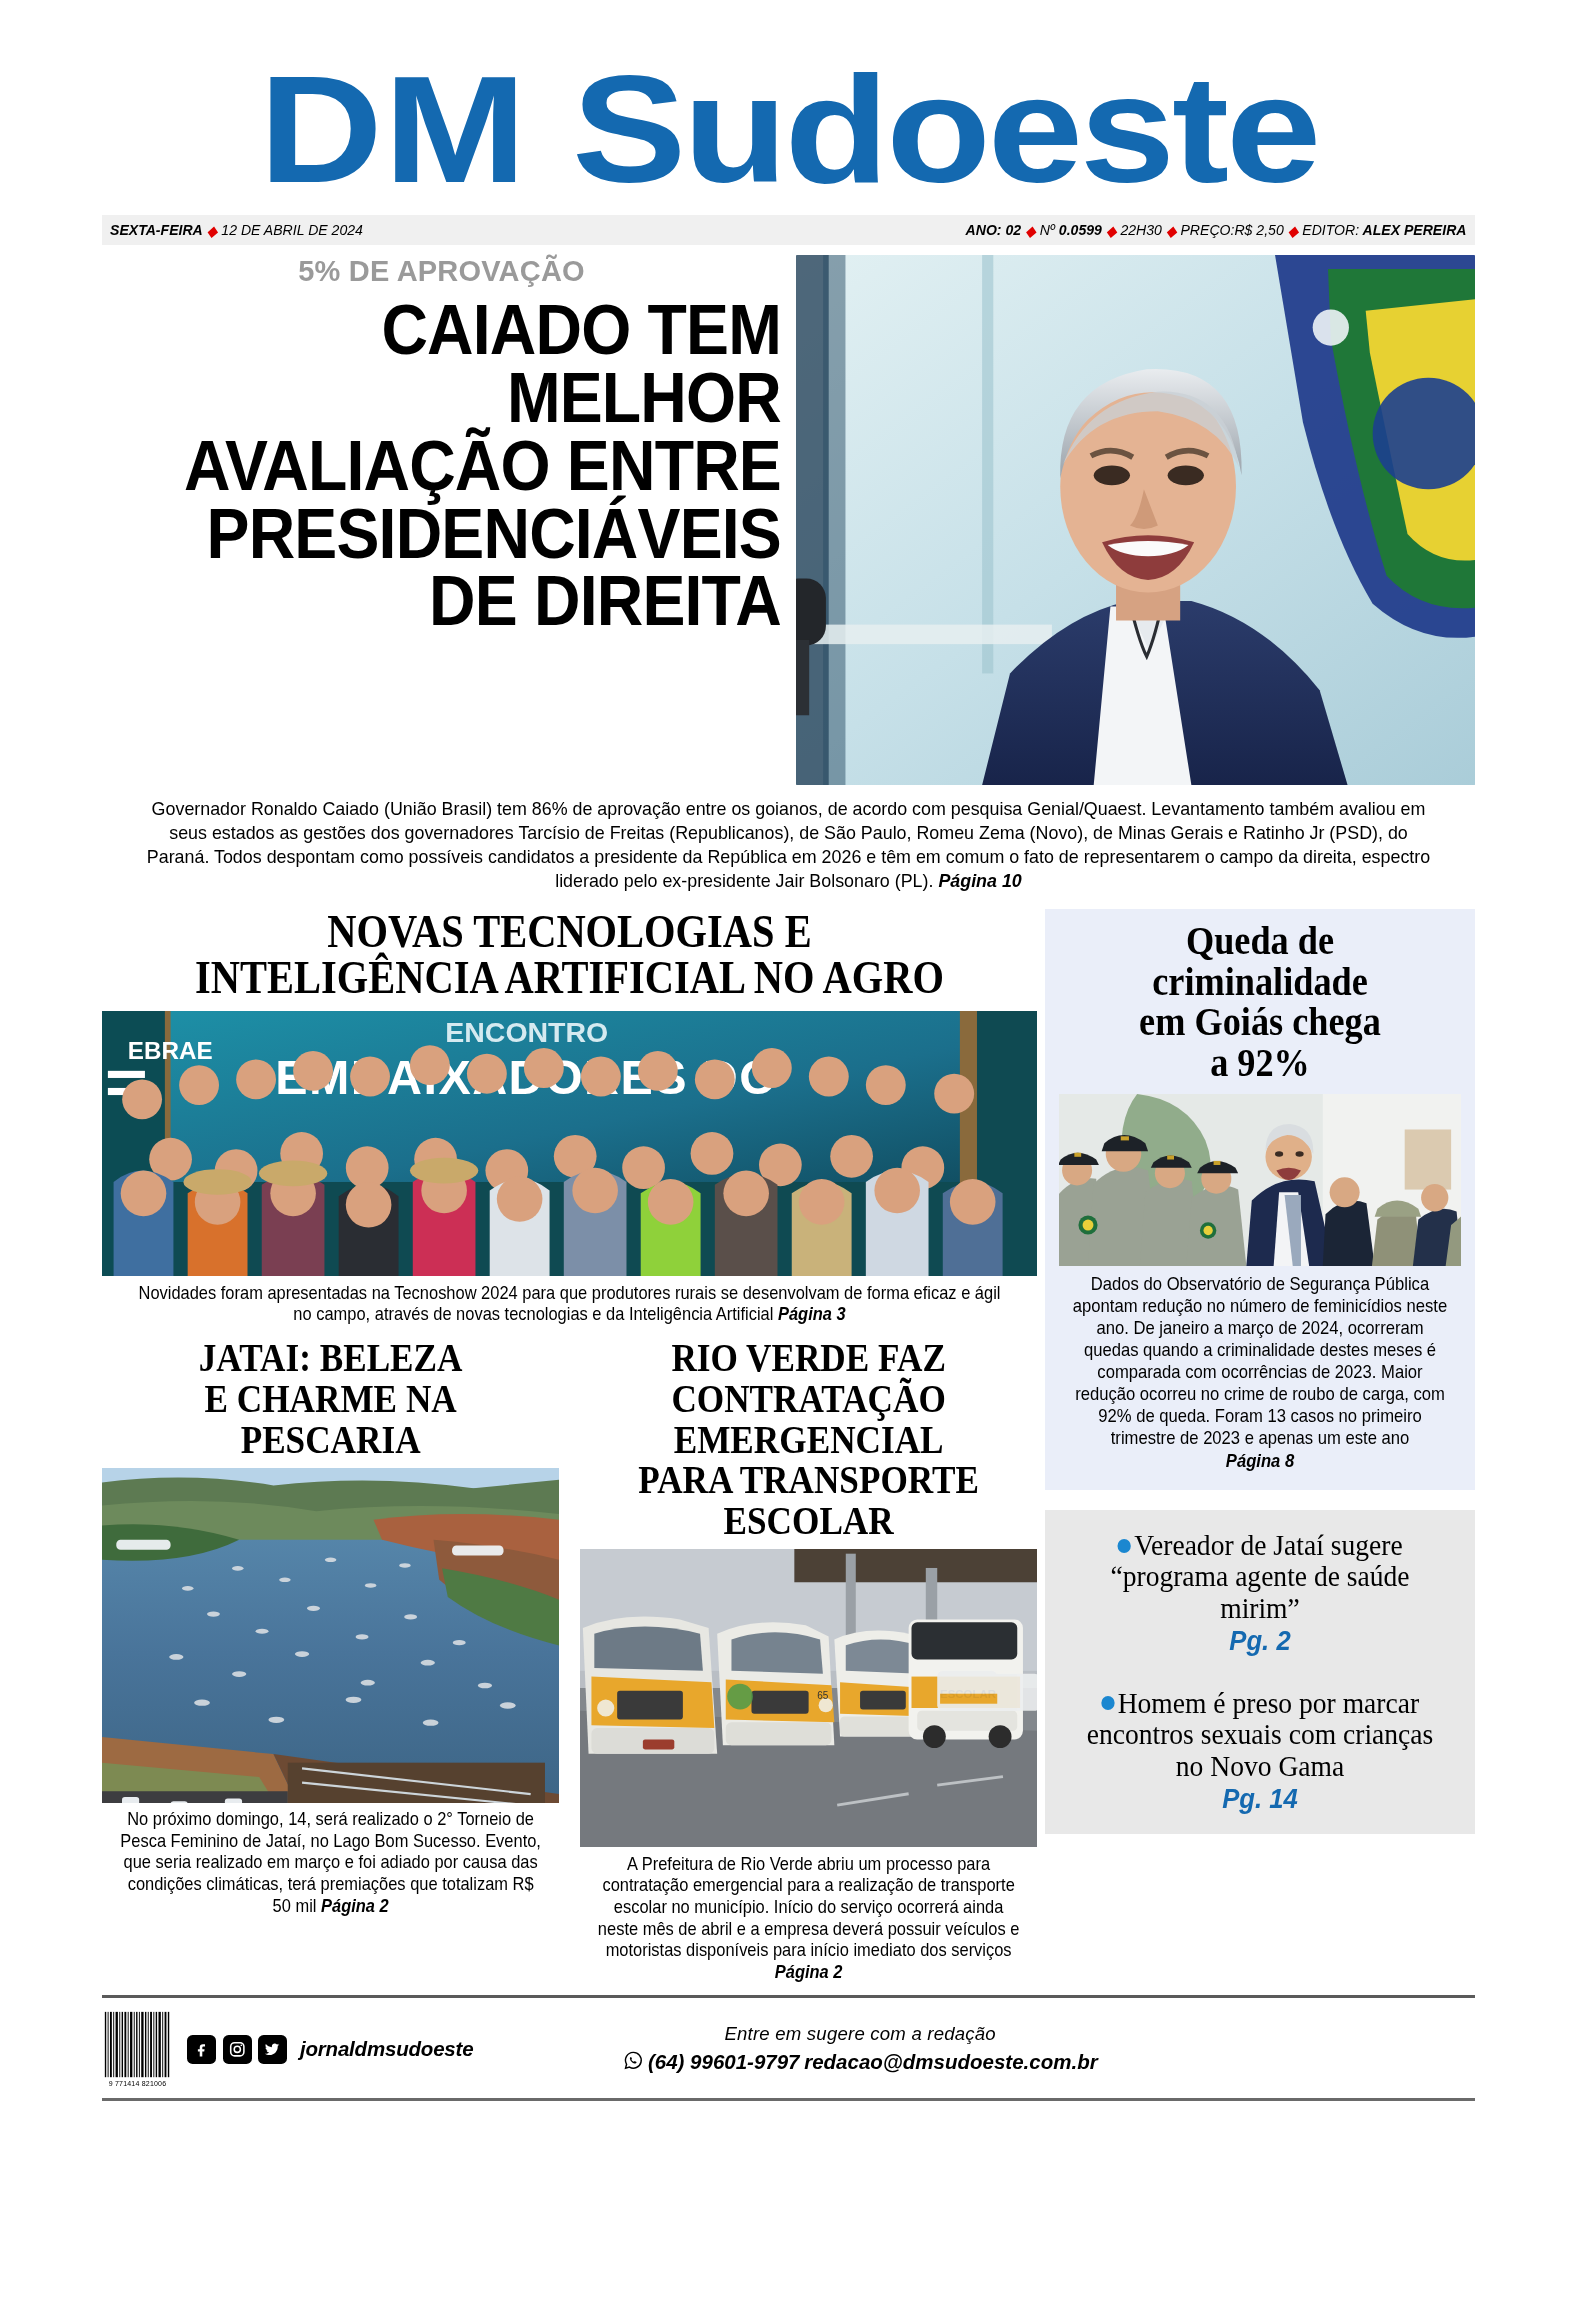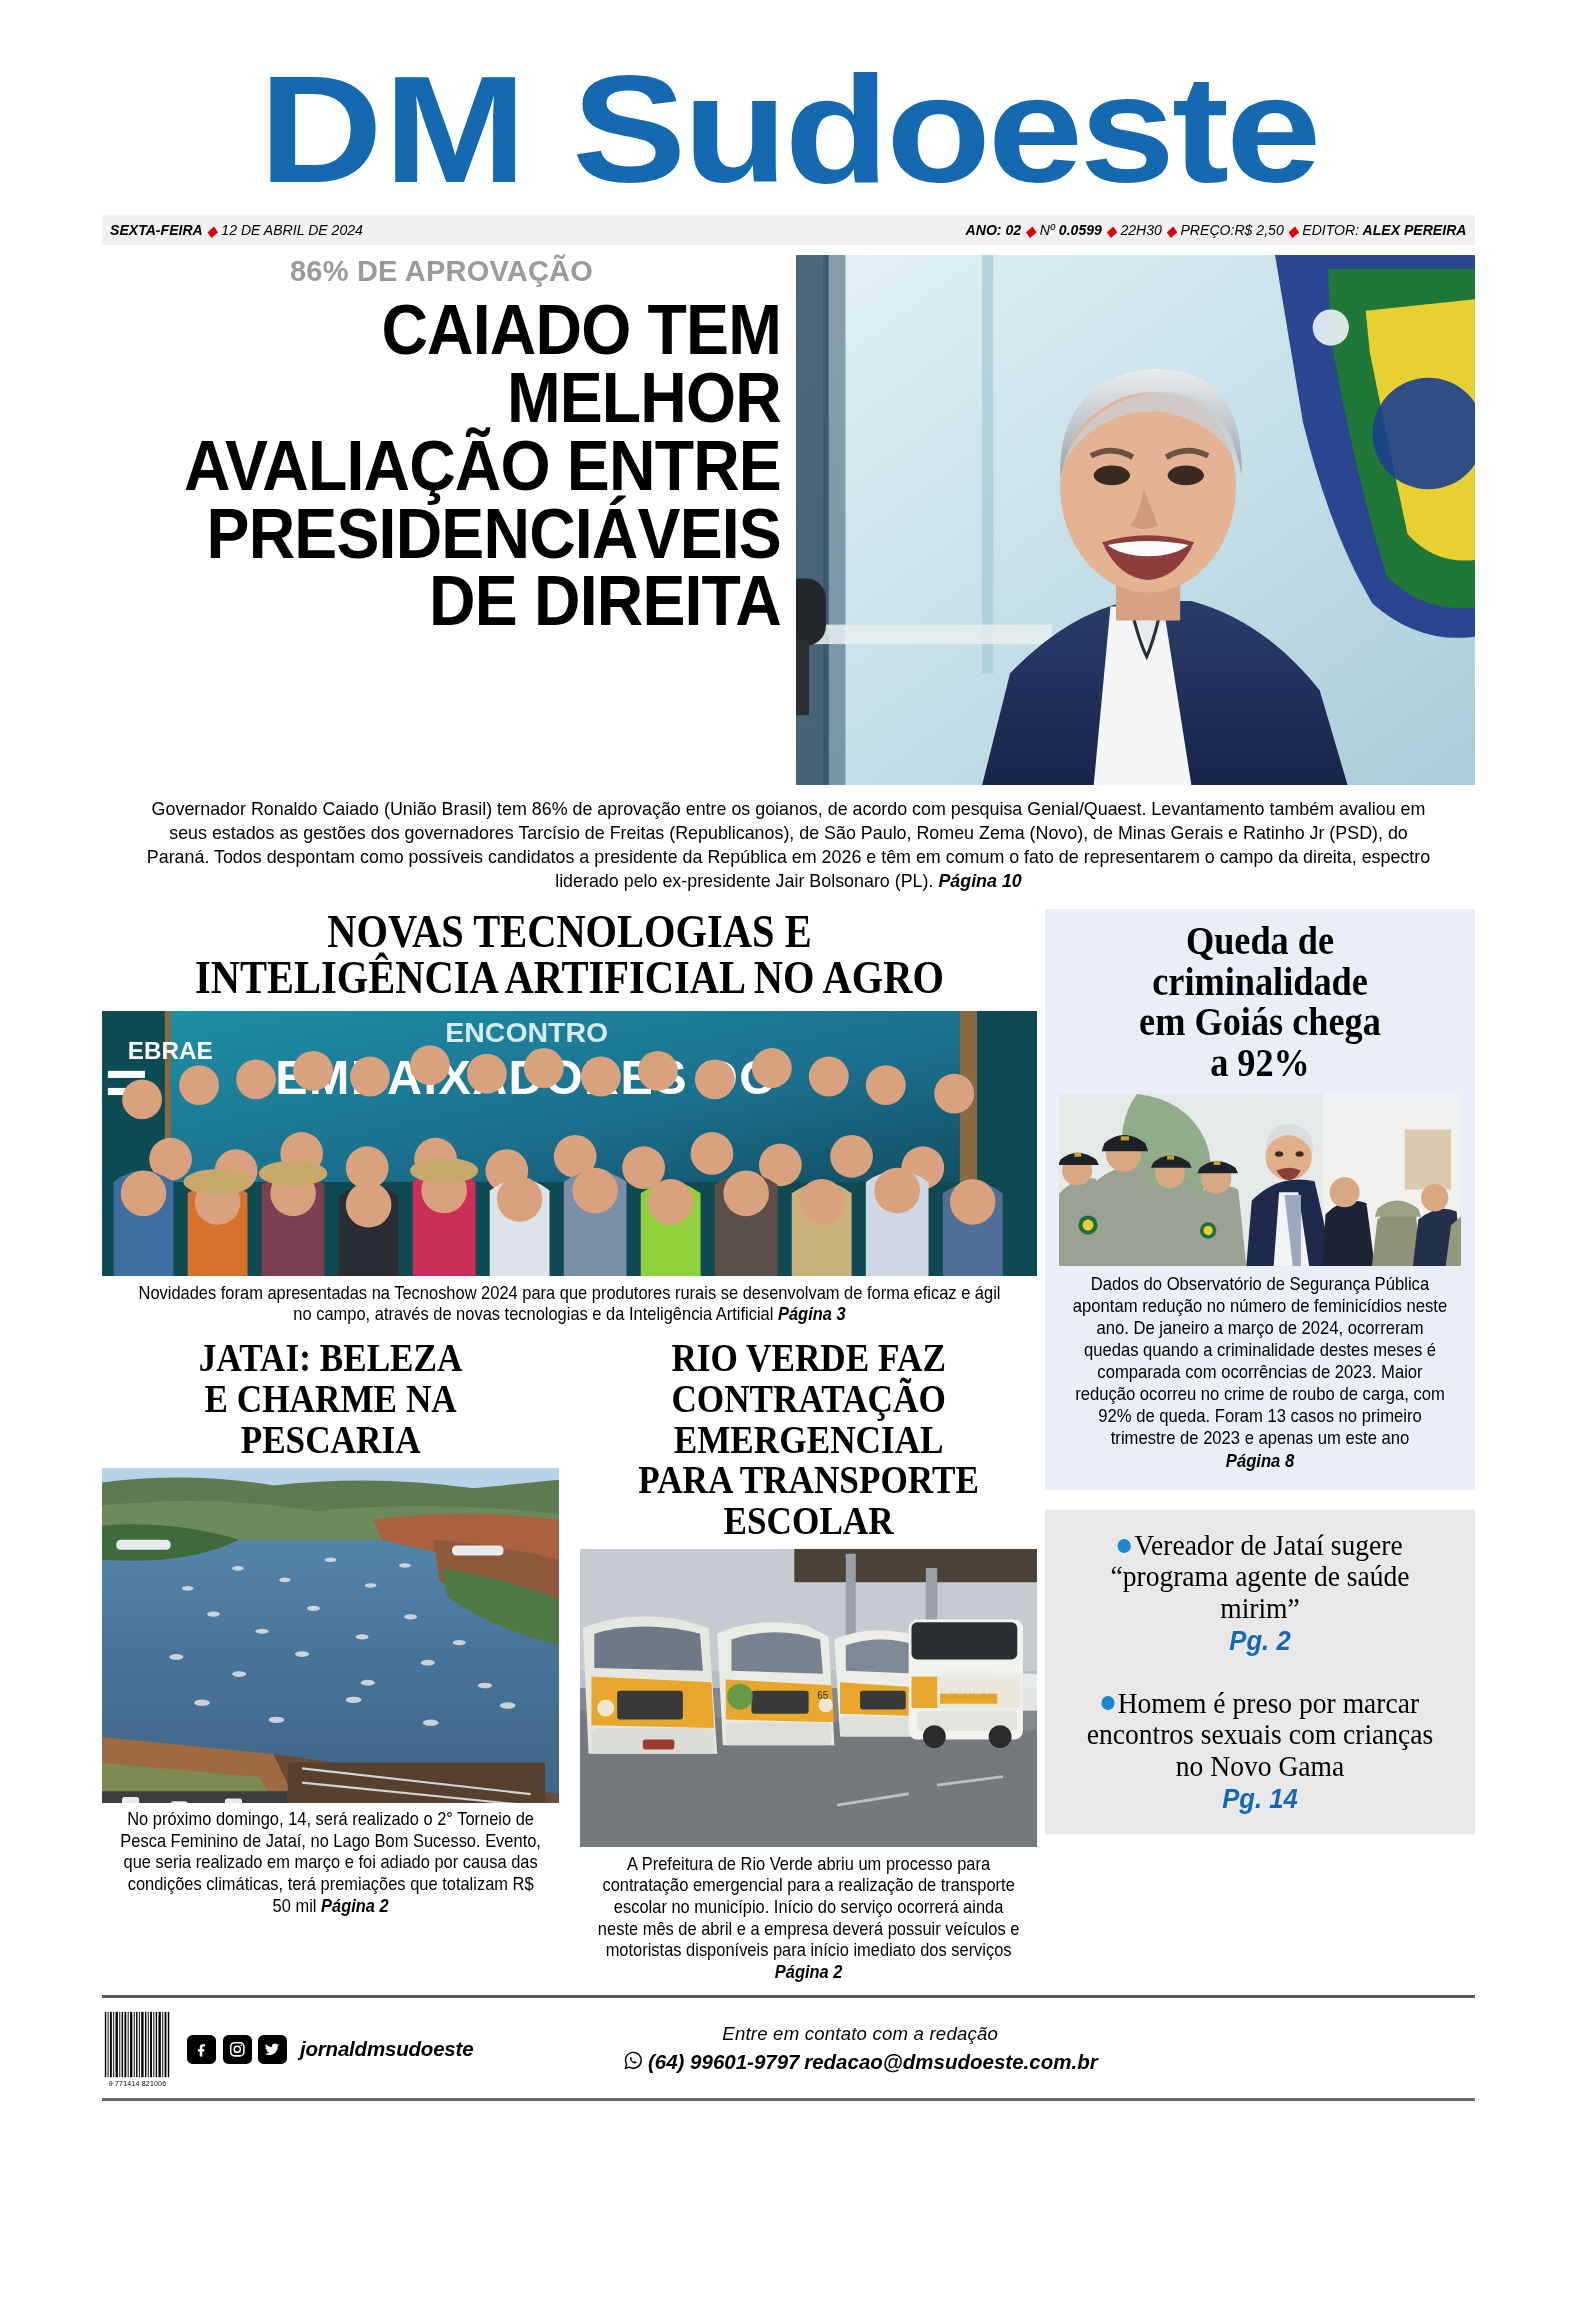--- a/index.html
+++ b/index.html
@@ -317,21 +317,21 @@
         <span>ANO:</span>
         <span>02</span><span class="dia">◆</span><span class="light">Nº</span>
         <span>0.0599</span><span class="dia">◆</span><span class="light">22H30</span><span class="dia">◆</span><span class="light">PREÇO:</span><span class="light">R$  2,50</span><span class="dia">◆</span><span class="light">EDITOR:</span>
         <span>ALEX PEREIRA</span>
       </div>
     </div>
   </div>
 
   <div class="lead">
     <div class="lead-left">
-      <div class="kicker">86% DE APROVAÇÃO</div>
+      <div class="kicker">5% DE APROVAÇÃO</div>
       <div class="lead-headline">
         <div>CAIADO TEM</div>
         <div>MELHOR</div>
         <div>AVALIAÇÃO ENTRE</div>
         <div>PRESIDENCIÁVEIS</div>
         <div>DE DIREITA</div>
       </div>
     </div>
 
     <div class="lead-photo photo ph-caiado">
@@ -787,21 +787,21 @@
       </div>
       <div class="sq">
         <svg viewBox="0 0 24 24" width="18.6" height="18.6" fill="#fff">
             <path d="M21 6.3c-.7.3-1.4.5-2.2.6.8-.5 1.4-1.2 1.7-2.1-.8.4-1.6.8-2.5.9-.7-.8-1.7-1.2-2.8-1.2-2.1 0-3.8 1.7-3.8 3.8 0 .3 0 .6.1.9C8.3 9 5.5 7.5 3.7 5.2c-.3.6-.5 1.2-.5 1.9 0 1.3.7 2.5 1.7 3.2-.6 0-1.2-.2-1.7-.5 0 1.8 1.3 3.3 3 3.7-.3.1-.7.1-1 .1-.2 0-.5 0-.7-.1.5 1.5 1.9 2.6 3.5 2.6-1.3 1-2.9 1.6-4.7 1.6H2.4c1.7 1.1 3.7 1.7 5.8 1.7 7 0 10.8-5.8 10.8-10.8v-.5c.8-.5 1.5-1.2 2-2z"></path>
           </svg>
       </div>
       <div class="handle">jornaldmsudoeste</div>
     </div>
 
     <div class="contact">
-      <div class="contact-top">Entre em contato com a redação</div>
+      <div class="contact-top">Entre em sugere com a redação</div>
       <div class="contact-bot">
         <span>
           <svg viewBox="0 0 24 24" width="20.5" height="20.5" fill="none" stroke="#000" stroke-width="1.7">
             <path d="M12 2.8A9.2 9.2 0 0 0 4.2 16.7L3 21.2l4.6-1.2A9.2 9.2 0 1 0 12 2.8z"></path>
             <path d="M8.8 8.2c.3-.1.7 0 .9.4l.7 1.3c.1.3.1.5-.1.8l-.5.6c.6 1.2 1.6 2.1 2.8 2.6l.6-.6c.2-.2.5-.3.8-.2l1.4.6c.4.2.5.6.4.9-.3.9-1.3 1.4-2.2 1.2-2.7-.6-5-2.9-5.5-5.6-.2-.9.3-1.7 1.1-2z" fill="#000" stroke="none"></path>
           </svg>
         </span>
         <span>(64) 99601-9797</span>
         <span>redacao@dmsudoeste.com.br</span>
       </div>

